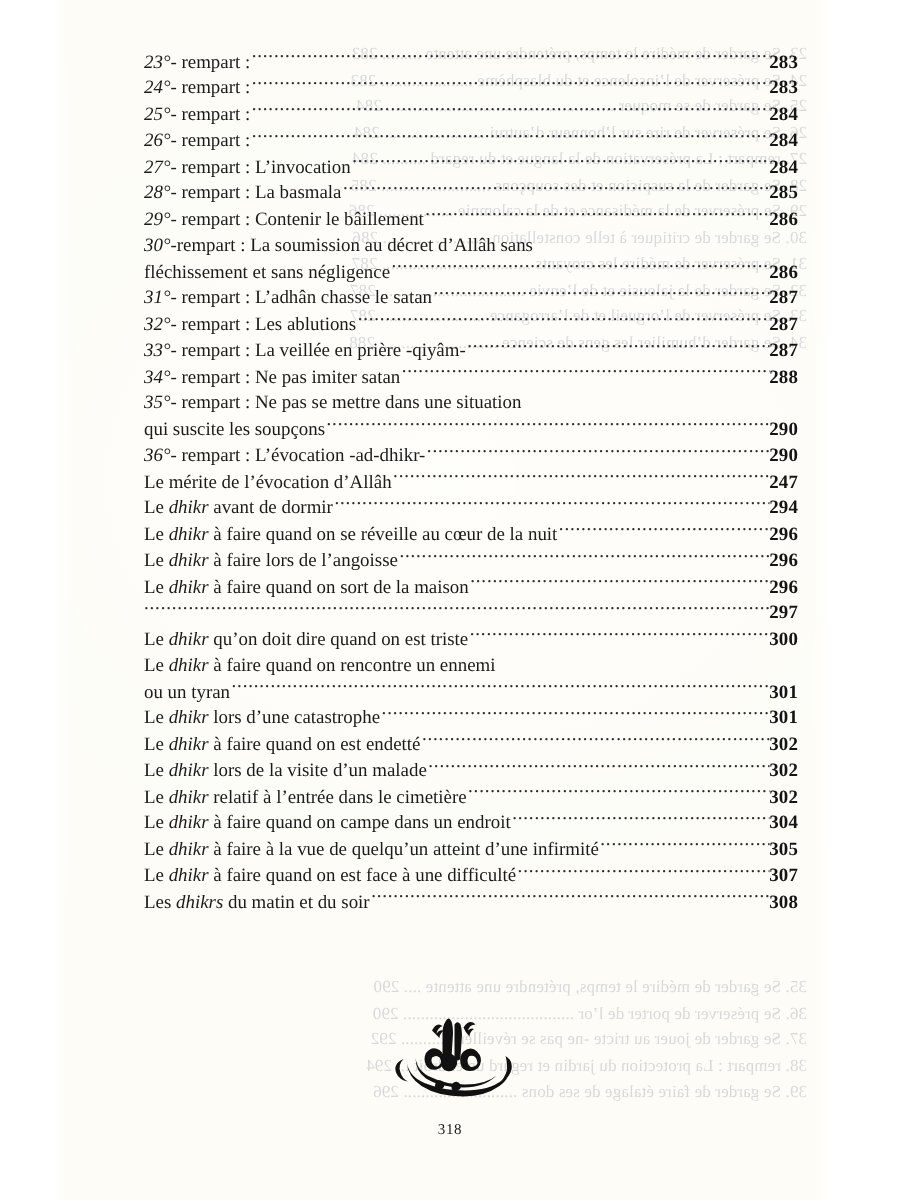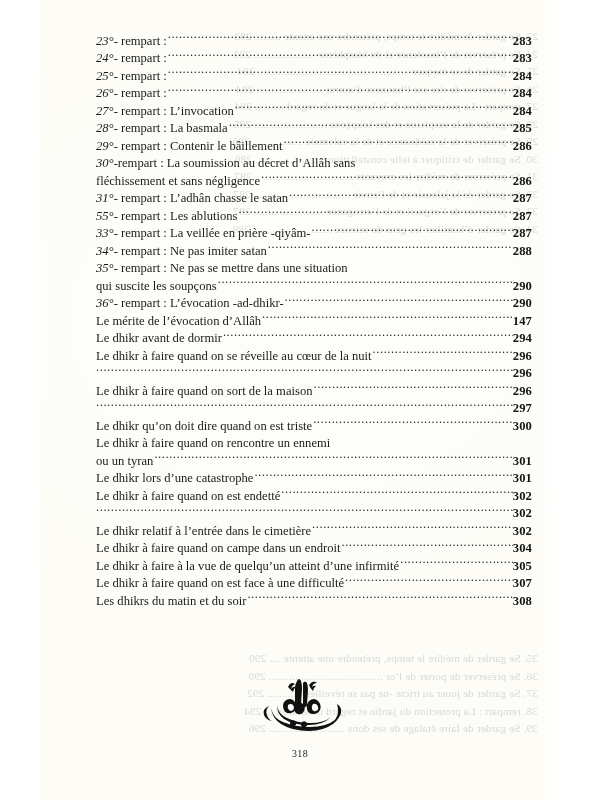--- a/index.html
+++ b/index.html
@@ -133,20 +133,21 @@
     letter-spacing: 0.1px;
     font-weight: bold;
   }
   
   .row.cont-head .leader::before { content: ""; }
 
   .num {
     font-style: italic;
   }
   .it {
+    font-style: italic;
     margin-top: 25px;
   }
 
   
   .ornament {
     position: absolute;
     left: 0;
     top: 672px;
     width: 600px;
     text-align: center;
@@ -244,21 +245,21 @@
           <span class="lbl">fléchissement et sans négligence</span>
           <span class="leader"></span>
           <span class="pg">286</span>
         </div>
         <div class="row">
           <span class="lbl"><span class="num">31°</span><span>- rempart : </span><span>L’adhân chasse le satan</span></span>
           <span class="leader"></span>
           <span class="pg">287</span>
         </div>
         <div class="row">
-          <span class="lbl"><span class="num">55°</span><span>- rempart : </span><span>Les ablutions</span></span>
+          <span class="lbl"><span class="num">32°</span><span>- rempart : </span><span>Les ablutions</span></span>
           <span class="leader"></span>
           <span class="pg">287</span>
         </div>
         <div class="row">
           <span class="lbl"><span class="num">33°</span><span>- rempart : </span><span>La veillée en prière -qiyâm-</span></span>
           <span class="leader"></span>
           <span class="pg">287</span>
         </div>
         <div class="row">
           <span class="lbl"><span class="num">34°</span><span>- rempart : </span><span>Ne pas imiter satan</span></span>
@@ -275,33 +276,34 @@
           <span class="pg">290</span>
         </div>
         <div class="row">
           <span class="lbl"><span class="num">36°</span><span>- rempart : </span><span>L’évocation -ad-dhikr-</span></span>
           <span class="leader"></span>
           <span class="pg">290</span>
         </div>
         <div class="row">
           <span class="lbl"><span>Le mérite de l’évocation d’Allâh</span></span>
           <span class="leader"></span>
-          <span class="pg">147</span>
+          <span class="pg">247</span>
         </div>
         <div class="row">
           <span class="lbl"><span>Le </span><span class="it">dhikr</span><span> avant de dormir </span></span>
           <span class="leader"></span>
           <span class="pg">294</span>
         </div>
         <div class="row">
           <span class="lbl"><span>Le </span><span class="it">dhikr</span><span> à faire quand on se réveille au cœur de la nuit</span></span>
           <span class="leader"></span>
           <span class="pg">296</span>
         </div>
         <div class="row">
+          <span class="lbl"><span>Le </span><span class="it">dhikr</span><span> à faire lors de l’angoisse</span></span>
           <span class="leader"></span>
           <span class="pg">296</span>
         </div>
         <div class="row">
           <span class="lbl"><span>Le </span><span class="it">dhikr</span><span> à faire quand on sort de la maison</span></span>
           <span class="leader"></span>
           <span class="pg">296</span>
         </div>
         <div class="row">
           <span class="leader"></span>
@@ -325,20 +327,21 @@
           <span class="lbl"><span>Le </span><span class="it">dhikr</span><span> lors d’une catastrophe</span></span>
           <span class="leader"></span>
           <span class="pg">301</span>
         </div>
         <div class="row">
           <span class="lbl"><span>Le </span><span class="it">dhikr</span><span> à faire quand on est endetté</span></span>
           <span class="leader"></span>
           <span class="pg">302</span>
         </div>
         <div class="row">
+          <span class="lbl"><span>Le </span><span class="it">dhikr</span><span> lors de la visite d’un malade</span></span>
           <span class="leader"></span>
           <span class="pg">302</span>
         </div>
         <div class="row">
           <span class="lbl"><span>Le </span><span class="it">dhikr</span><span> relatif à l’entrée dans le cimetière</span></span>
           <span class="leader"></span>
           <span class="pg">302</span>
         </div>
         <div class="row">
           <span class="lbl"><span>Le </span><span class="it">dhikr</span><span> à faire quand on campe dans un endroit</span></span>

